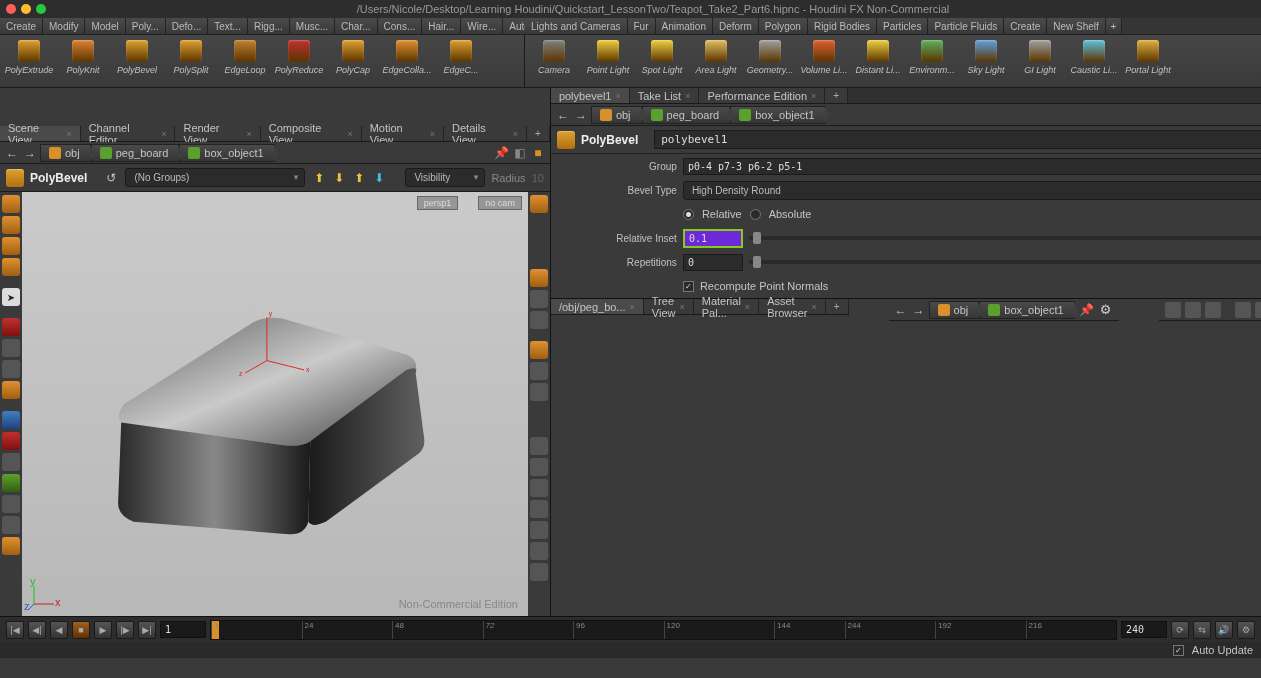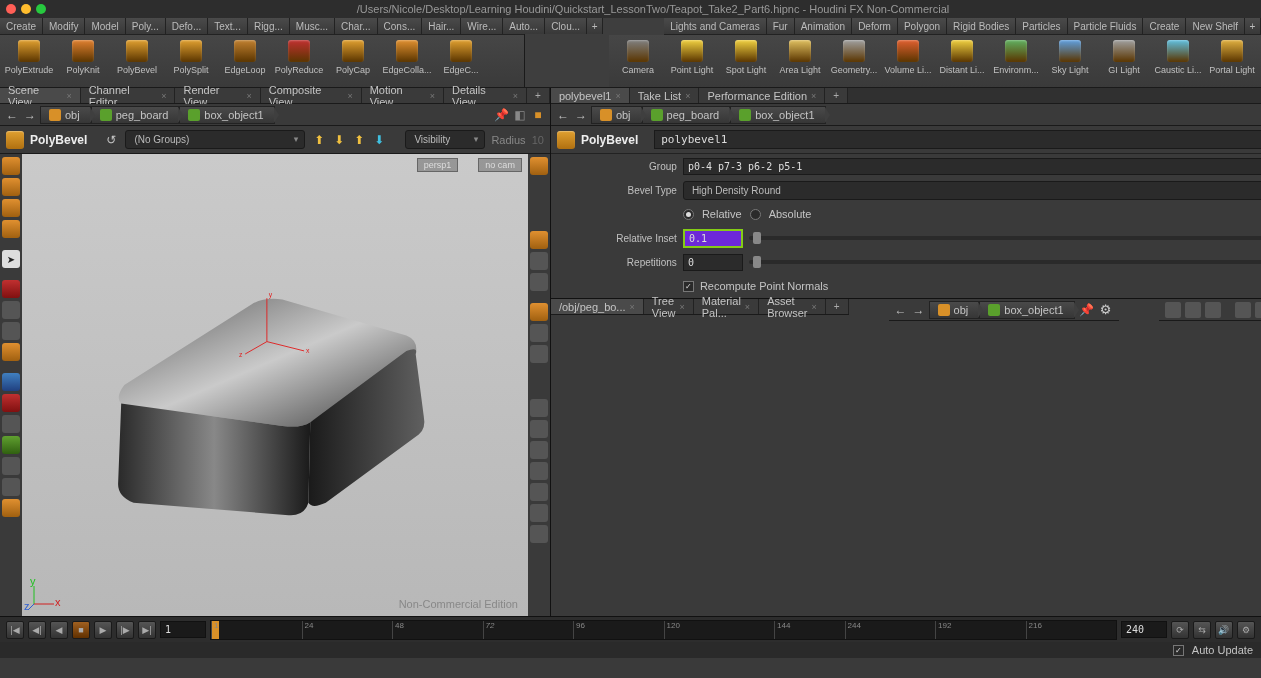--- a/index.html
+++ b/index.html
@@ -6,38 +6,38 @@
 body { background: #3a3a3a; width: 1261px; height: 678px; overflow: hidden; }
 
 .titlebar { height: 18px; background: #2d2d2d; display: flex; align-items: center; padding: 0 6px; gap: 5px; }
 .mac-dot { width: 10px; height: 10px; border-radius: 50%; }
 .mac-red { background: #ff5f56; } .mac-yellow { background: #ffbd2e; } .mac-green { background: #27c93f; }
 .titlebar .title { flex: 1; text-align: center; color: #999; font-size: 11px; }
 
 .shelf-section { display: flex; background: #3e3e3e; border-bottom: 1px solid #1a1a1a; }
 .shelf-half { display: flex; flex-direction: column; }
 .shelf-half.left { width: 525px; border-right: 1px solid #1a1a1a; }
-.shelf-half.right { flex: 1; align-items: flex-end; }
+.shelf-half.right { flex: 1; }
 
 .shelf-tabs { display: flex; background: #353535; border-bottom: 1px solid #222; height: 17px; align-items: stretch; }
 .shelf-tab { padding: 2px 6px; font-size: 10px; color: #bbb; border-right: 1px solid #222; background: linear-gradient(#4a4a4a,#383838); display: flex; align-items: center; cursor: pointer; white-space: nowrap; }
 .shelf-tab.plus { width: 16px; justify-content: center; }
 
-.shelf-tools { display: flex; padding: 4px 4px; gap: 4px; height: 52px; background: linear-gradient(#464646,#3a3a3a); overflow: hidden; }
+.shelf-tools { display: flex; padding: 4px 4px; gap: 4px; height: 52px; background: linear-gradient(#464646,#3a3a3a); overflow: hidden; font-style: italic; }
 .shelf-tool { width: 50px; display: flex; flex-direction: column; align-items: center; gap: 2px; cursor: pointer; }
 .shelf-tool .icon { width: 24px; height: 24px; display: flex; align-items: center; justify-content: center; }
 .shelf-tool .lbl { font-size: 9px; color: #c0c0c0; text-align: center; white-space: nowrap; overflow: hidden; text-overflow: ellipsis; width: 100%; }
 
 .pane-tabs { display: flex; background: #303030; height: 16px; align-items: stretch; border-bottom: 1px solid #1a1a1a; }
 .pane-tab { padding: 1px 8px; font-size: 10px; color: #aaa; background: #3a3a3a; border-right: 1px solid #222; display: flex; align-items: center; gap: 4px; cursor: pointer; }
 .pane-tab.active { background: #4a4a4a; color: #ddd; }
 .pane-tab .x { color: #777; font-size: 9px; }
 
 .main-area { display: flex; height: 528px; }
-.left-pane { width: 860px; display: flex; flex-direction: column; }
+.left-pane { width: 860px; display: flex; flex-direction: column; margin-top: 38px; }
 .right-pane { flex: 1; display: flex; flex-direction: column; border-left: 1px solid #111; }
 
 .path-bar { height: 22px; background: #3a3a3a; display: flex; align-items: center; padding: 0 4px; gap: 2px; border-bottom: 1px solid #1a1a1a; }
 .breadcrumb { display: flex; align-items: center; gap: 0; }
 .crumb { background: linear-gradient(#4a4a4a,#363636); padding: 2px 10px 2px 8px; font-size: 10px; color: #ddd; border: 1px solid #222; display: flex; align-items: center; gap: 4px; cursor: pointer; position: relative; }
 .crumb::after { content: ''; position: absolute; right: -5px; top: 0; width: 0; height: 0; border-top: 8px solid transparent; border-bottom: 8px solid transparent; border-left: 5px solid #3f3f3f; z-index: 1; }
 .mini-icon { width: 12px; height: 12px; background: #d89028; border-radius: 2px; }
 .mini-icon.green { background: #5aa02c; }
 
 .op-toolbar { height: 28px; background: #3a3a3a; display: flex; align-items: center; padding: 0 6px; gap: 6px; border-bottom: 1px solid #1a1a1a; }

